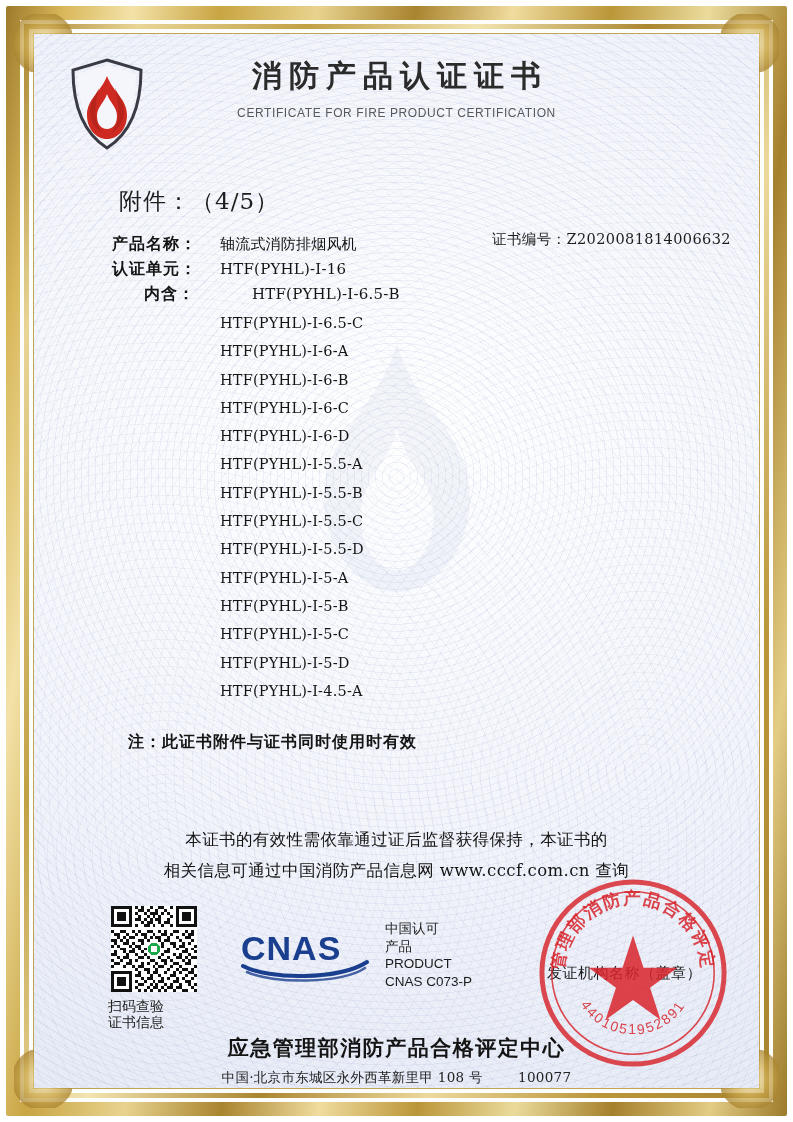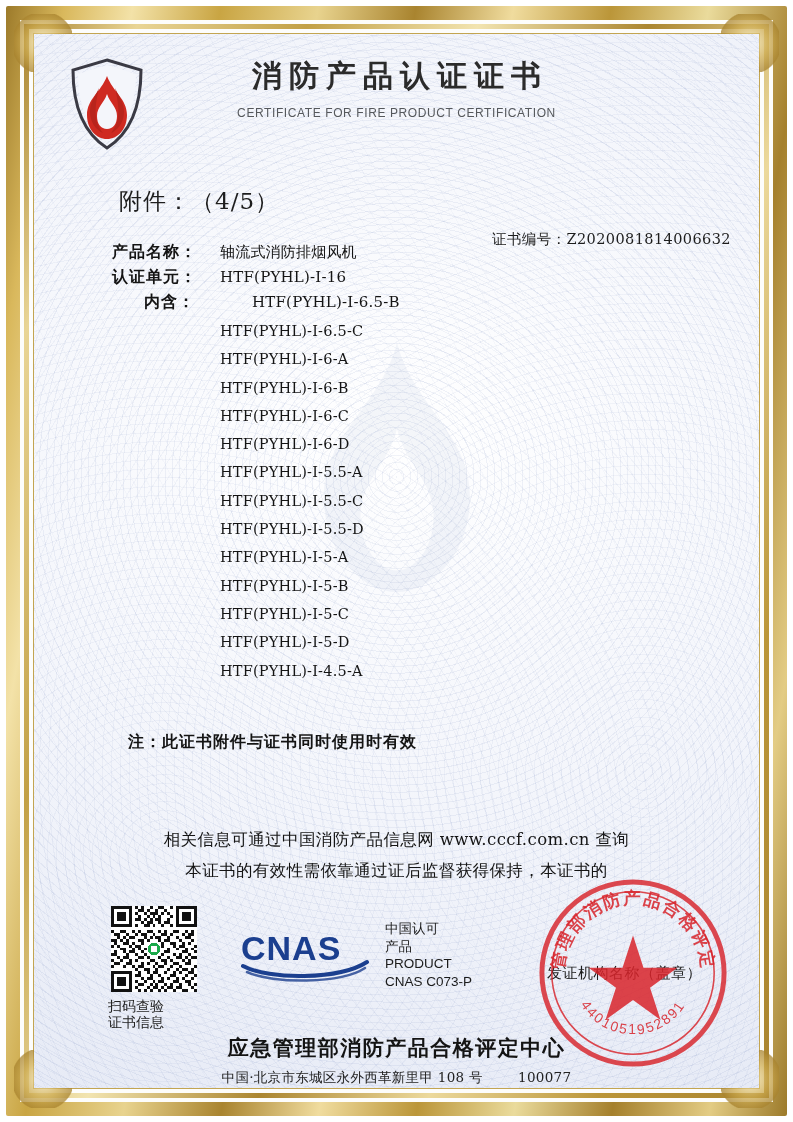--- a/index.html
+++ b/index.html
@@ -151,21 +151,21 @@
     position: absolute;
     right: 28px; top: 196px;
     font-family: "DejaVu Serif", serif;
     font-size: 14.5px;
     color: #1d1d1d;
     letter-spacing: .4px;
   }
 
   .fields {
     position: absolute;
-    left: 78px; top: 208px;
+    left: 78px; top: 200px;
     width: 560px;
   }
   .field-row {
     display: flex;
     align-items: baseline;
     margin-bottom: 4px;
   }
   .field-label {
     font-family: "DejaVu Serif", serif;
     font-size: 16px;
@@ -357,35 +357,36 @@
         <div class="field-label indent-2">内含：</div>
         <div class="field-value">HTF(PYHL)-Ⅰ-6.5-B</div>
       </div>
       <div class="model-list">
         <div class="model-item">HTF(PYHL)-Ⅰ-6.5-C</div>
         <div class="model-item">HTF(PYHL)-Ⅰ-6-A</div>
         <div class="model-item">HTF(PYHL)-Ⅰ-6-B</div>
         <div class="model-item">HTF(PYHL)-Ⅰ-6-C</div>
         <div class="model-item">HTF(PYHL)-Ⅰ-6-D</div>
         <div class="model-item">HTF(PYHL)-Ⅰ-5.5-A</div>
+        <div class="model-item">HTF(PYHL)-Ⅰ-5.5-B</div>
         <div class="model-item">HTF(PYHL)-Ⅰ-5.5-C</div>
         <div class="model-item">HTF(PYHL)-Ⅰ-5.5-D</div>
         <div class="model-item">HTF(PYHL)-Ⅰ-5-A</div>
         <div class="model-item">HTF(PYHL)-Ⅰ-5-B</div>
         <div class="model-item">HTF(PYHL)-Ⅰ-5-C</div>
         <div class="model-item">HTF(PYHL)-Ⅰ-5-D</div>
         <div class="model-item">HTF(PYHL)-Ⅰ-4.5-A</div>
       </div>
     </div>
 
     <div class="note">注：此证书附件与证书同时使用时有效</div>
 
     <div class="statement">
+      <div>本证书的有效性需依靠通过证后监督获得保持，本证书的</div>
       <div>相关信息可通过中国消防产品信息网 www.cccf.com.cn 查询</div>
-      <div>本证书的有效性需依靠通过证后监督获得保持，本证书的</div>
     </div>
 
     <div class="qr-block">
       <div class="qr">
         <svg viewBox="0 0 29 29" width="86" height="86" shape-rendering="crispEdges">
           <rect width="29" height="29" fill="#ffffff"></rect>
           <g fill="#111111">
             <rect x="0" y="0" width="7" height="1"></rect>
               <rect x="0" y="6" width="7" height="1"></rect>
             <rect x="0" y="0" width="1" height="7"></rect>

